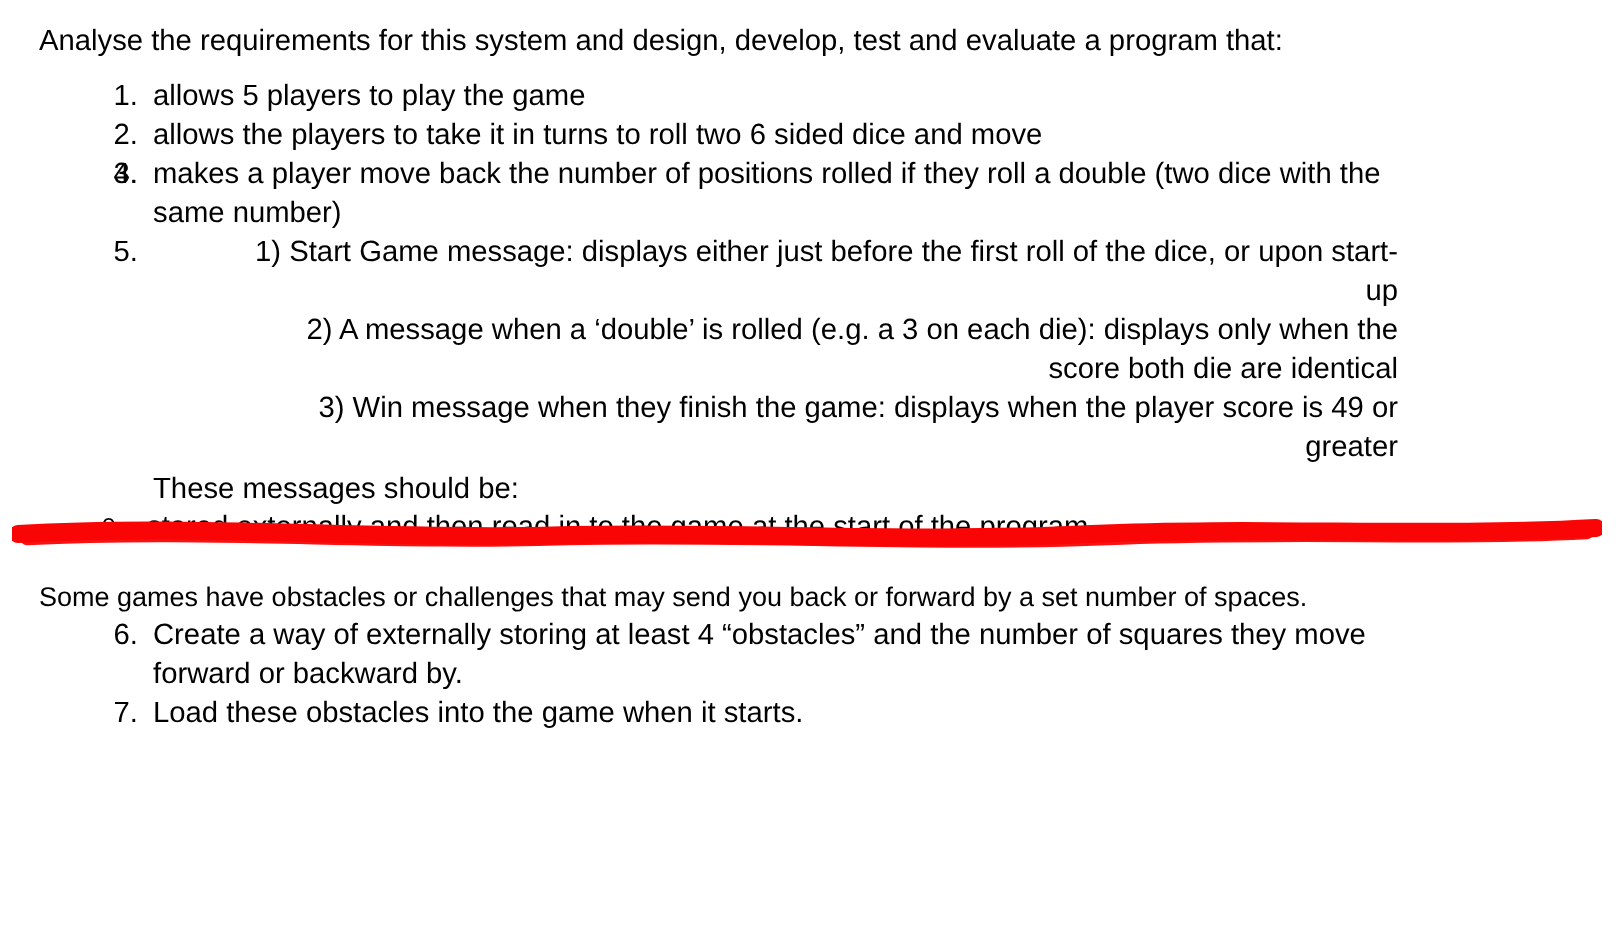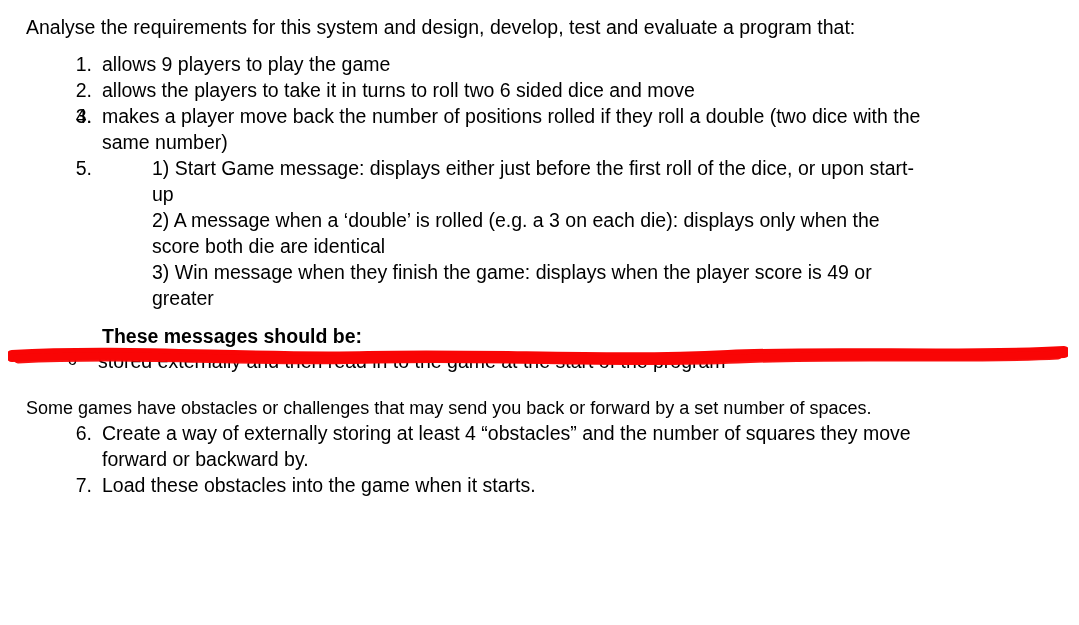--- a/index.html
+++ b/index.html
@@ -41,31 +41,31 @@
   }
   ol.main-list > li .num {
     position: absolute;
     left: 36px;
     width: 30px;
     text-align: right;
   }
   .sub-lines {
     margin-top: 0px;
     padding-left: 50px;
+    text-align: right;
   }
   .sub-lines .sub-line {
     font-size: 19.5px;
     line-height: 1.33;
   }
   .messages-block {
-    margin-top: 12px;
+    margin-top: 2px;
     padding-left: 76px;
     font-size: 19.5px;
     line-height: 1.33;
-    font-weight: bold;
   }
   .bullet-line {
     position: relative;
     padding-left: 72px;
     font-size: 19.5px;
     line-height: 1.33;
     margin-top: 0px;
   }
   .bullet-line .bullet-mark {
     position: absolute;
@@ -93,21 +93,21 @@
 </head>
 <body>
 
 <div class="page">
 
   <p class="intro">Analyse the requirements for this system and design, develop, test and evaluate a program that:</p>
 
   <ol class="main-list">
     <li>
       <span class="num">1.</span>
-      <span>allows 9 players to play the game</span>
+      <span>allows 5 players to play the game</span>
     </li>
     <li>
       <span class="num">2.</span>
       <span>allows the players to take it in turns to roll two 6 sided dice and move</span>
     </li>
     <li>
       <span class="num">3.</span>
     </li>
     <li>
       <span class="num">4.</span>

